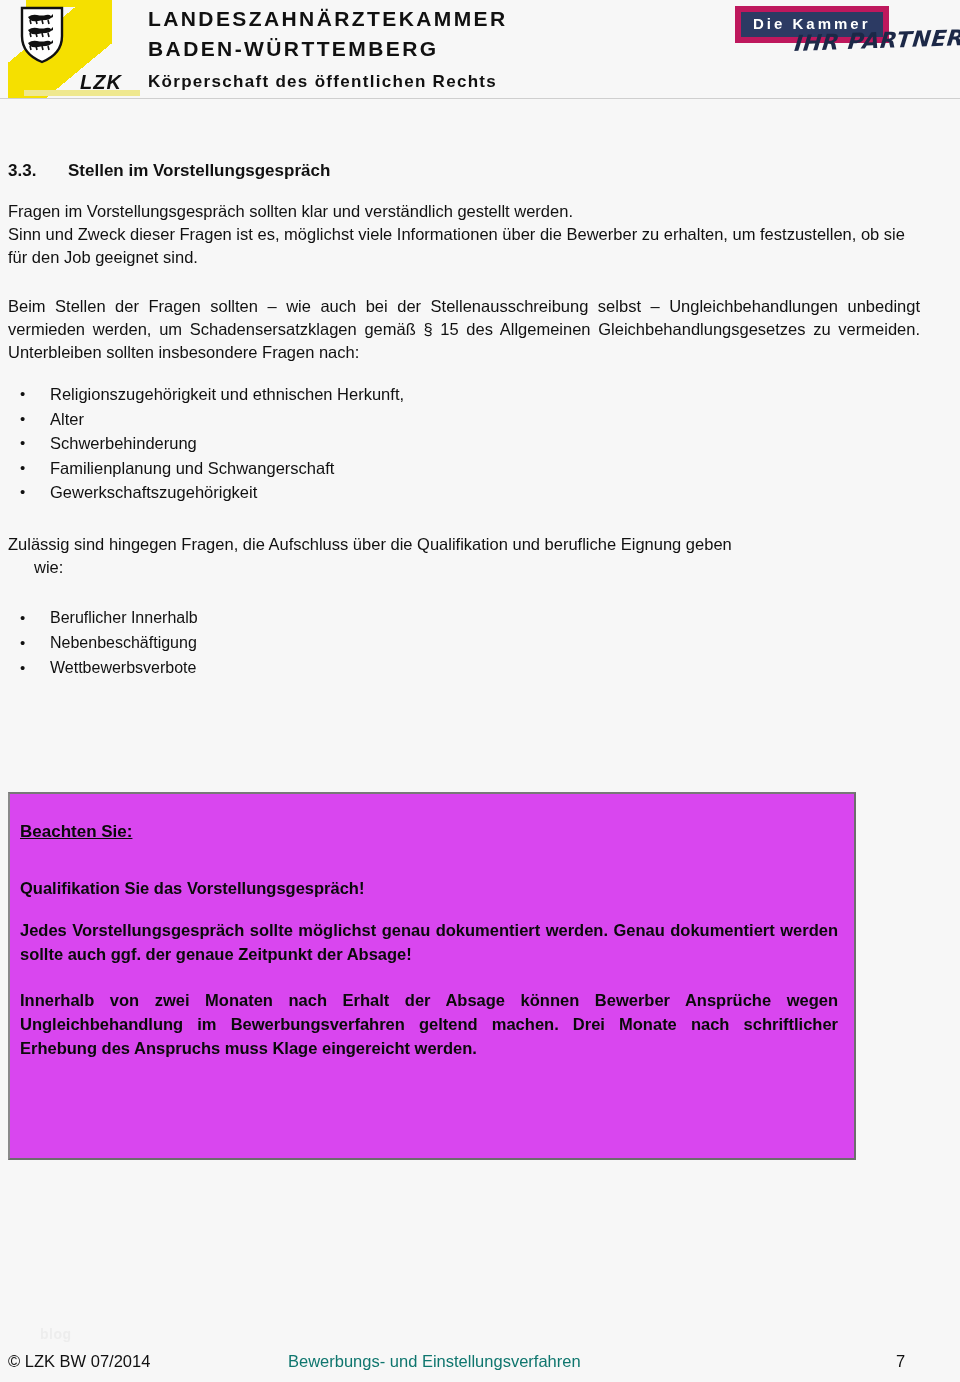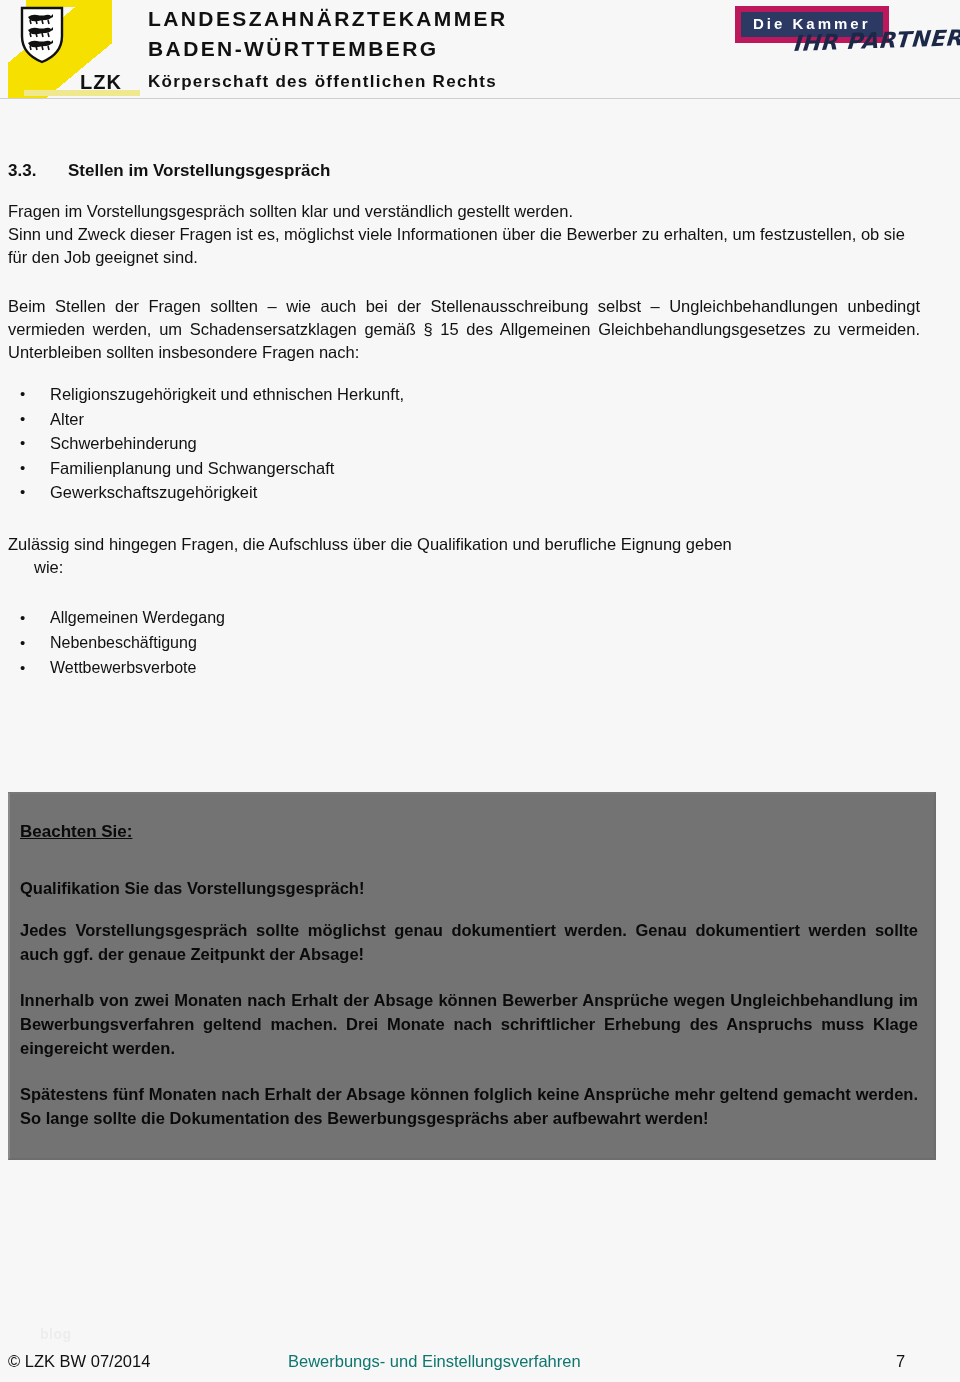--- a/index.html
+++ b/index.html
@@ -101,20 +101,21 @@
   .lzk-text {
     position: absolute;
     left: 72px;
     top: 72px;
     font-size: 20px;
     font-weight: 700;
     letter-spacing: 1px;
     color: #111;
     z-index: 4;
     line-height: 1;
+    font-style: italic;
   }
 
   
   .kammer-title {
     position: absolute;
     left: 148px;
     top: 4px;
     font-size: 21px;
     font-weight: 700;
     letter-spacing: 2.4px;
@@ -222,24 +223,24 @@
 
   .hang {
     padding-left: 0;
   }
 
   
   .notice-box {
     position: absolute;
     left: 8px;
     top: 792px;
-    width: 928px;
+    width: 848px;
     height: 368px;
     box-sizing: border-box;
-    background: #737373;
+    background: #d946ef;
     border: 2px solid #6d6d6d;
     border-top-color: #787878;
     border-left-color: #8a8a8a;
   }
   .notice-inner {
     padding: 28px 16px 0 10px;
   }
   .notice-title {
     font-size: 17px;
     font-weight: 700;
@@ -373,33 +374,32 @@
     <div class="gap-a"></div>
 
     <div class="hang">
       <p class="para justify">Zulässig sind hingegen Fragen, die Aufschluss über die Qualifikation und berufliche Eignung geben</p>
       <p class="para" style="padding-left:26px;">wie:</p>
     </div>
 
     <div class="gap-b"></div>
 
     <ul class="bullets small">
-      <li>Allgemeinen Werdegang</li>
+      <li>Beruflicher Innerhalb</li>
       <li>Nebenbeschäftigung</li>
       <li>Wettbewerbsverbote</li>
     </ul>
   </div>
 
   <div class="notice-box">
     <div class="notice-inner">
       <div class="notice-title">Beachten Sie:</div>
       <p>Qualifikation Sie das Vorstellungsgespräch!</p>
       <p class="j">Jedes Vorstellungsgespräch sollte möglichst genau dokumentiert werden. Genau dokumentiert werden sollte auch ggf. der genaue Zeitpunkt der Absage!</p>
       <p class="j spaced-top">Innerhalb von zwei Monaten nach Erhalt der Absage können Bewerber Ansprüche wegen Ungleichbehandlung im Bewerbungsverfahren geltend machen. Drei Monate nach schriftlicher Erhebung des Anspruchs muss Klage eingereicht werden.</p>
-      <p class="j spaced-top">Spätestens fünf Monaten nach Erhalt der Absage können folglich keine Ansprüche mehr geltend gemacht werden. So lange sollte die Dokumentation des Bewerbungsgesprächs aber aufbewahrt werden!</p>
     </div>
   </div>
 
   <div class="watermark">blog</div>
 
   <div class="footer">
     <div class="footer-left">© LZK BW 07/2014</div>
     <div class="footer-center">Bewerbungs- und Einstellungsverfahren</div>
     <div class="footer-right">7</div>
   </div>

